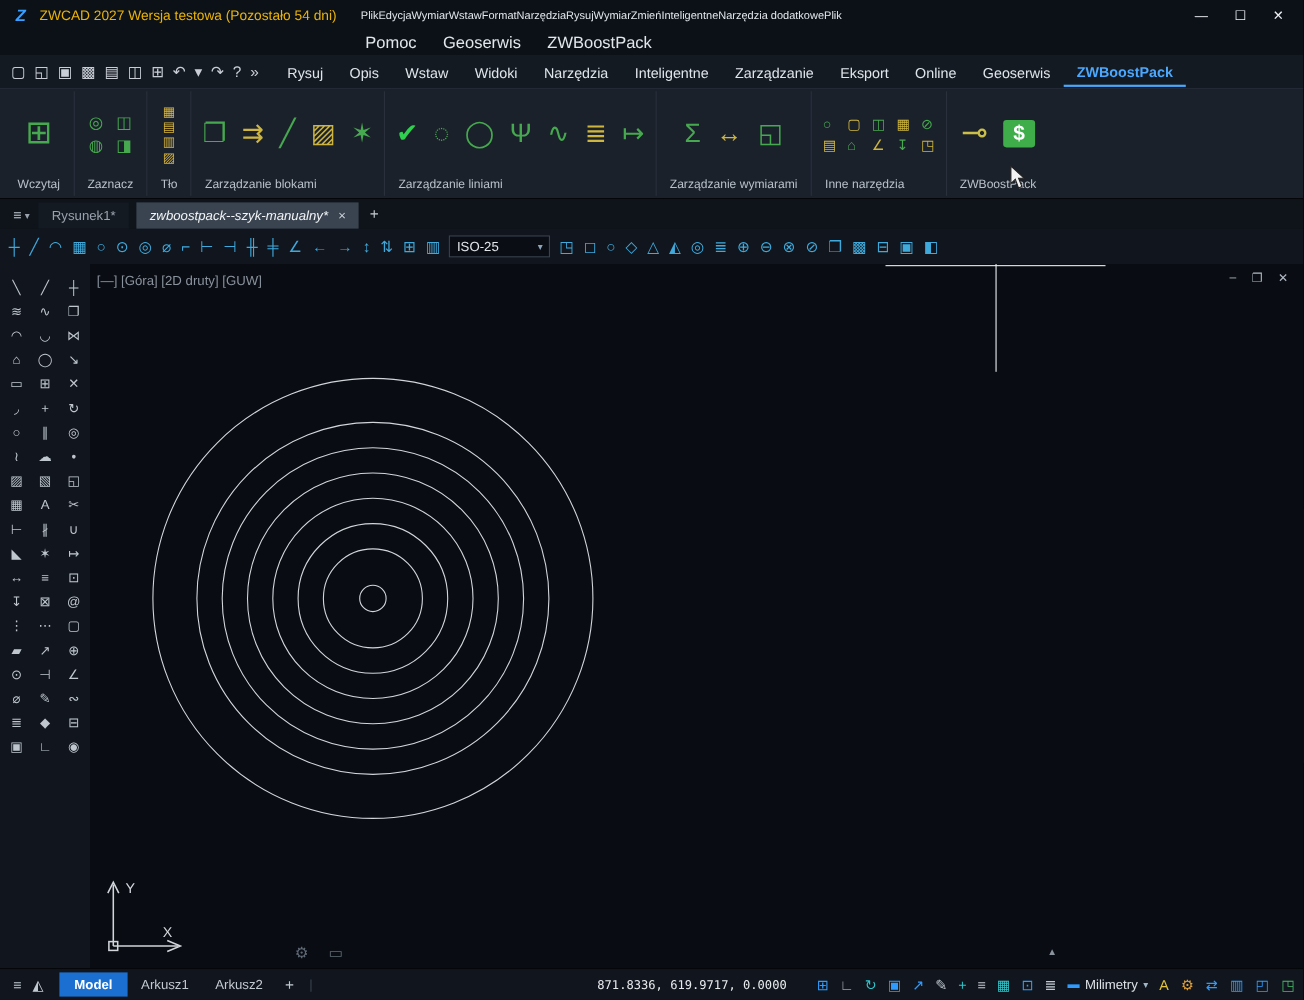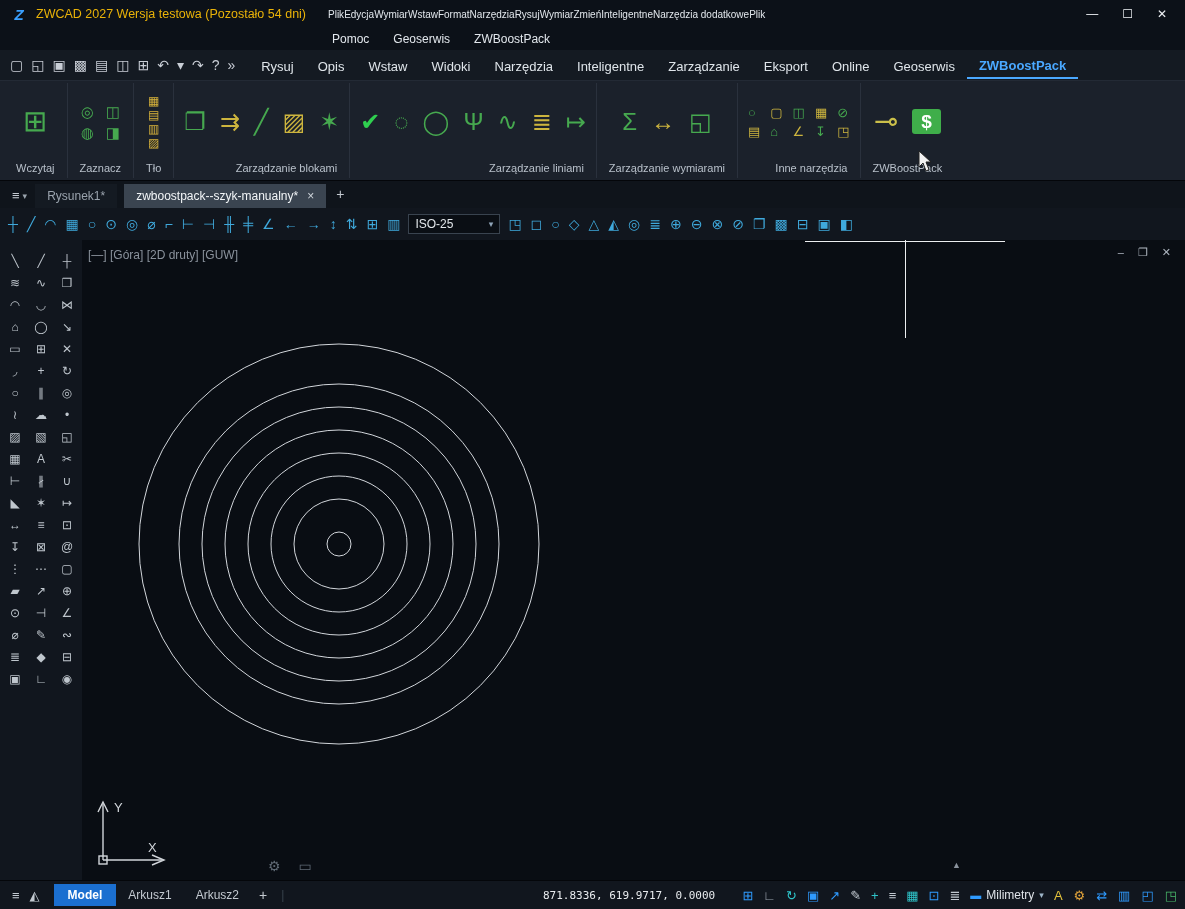--- a/index.html
+++ b/index.html
@@ -4,21 +4,21 @@
 <style>
   html,body{margin:0;padding:0;background:#05070a;}
   .app{position:relative;width:1185px;height:909px;overflow:hidden;
        font-family:"Liberation Sans",sans-serif;background:#0c1118;color:#dfe5ea;}
   
   .titlebar{position:absolute;left:0;top:0;width:100%;height:50px;background:#0c1118;box-sizing:border-box;}
   .tb-row1{display:flex;align-items:center;height:28px;padding:0 8px;}
   .logo{color:#3aa0ff;font-weight:bold;font-style:italic;font-size:15px;width:22px;text-align:center;}
   .title{color:#eab308;font-size:12.5px;margin-left:6px;white-space:nowrap;width:292px;overflow:hidden;}
   #menu-row1{display:flex;font-size:10px;color:#e2e7ec;white-space:nowrap;}
-  #menu-row2{display:flex;gap:24px;font-size:12px;color:#e2e7ec;}
+  #menu-row2{display:flex;gap:24px;font-size:15px;color:#e2e7ec;}
   .tb-row2{height:22px;display:flex;align-items:center;padding-left:332px;}
   #win-controls{margin-left:auto;display:flex;gap:24px;font-size:12px;color:#eef1f4;padding-right:10px;}
   .menu-item,.win-btn{cursor:default;}
   
   .quickrow{position:absolute;left:0;top:50px;width:100%;height:30px;background:#141a22;
             display:flex;align-items:center;padding:0 10px;box-sizing:border-box;}
   #quick-icons{display:flex;gap:8px;font-size:14px;color:#c9ced6;}
   #ribbon-tabs{display:flex;margin-left:14px;font-size:13px;align-items:center;height:100%;}
   .rtab{padding:6px 12px 4px;color:#dfe5ea;}
   .rtab.active{color:#4aa8ff;font-weight:bold;border-bottom:2px solid #4aa8ff;}
@@ -30,29 +30,29 @@
   .g-icons{flex:1;display:flex;align-items:center;justify-content:center;gap:14px;}
   .g-icons.grid2{display:grid;grid-template-columns:auto auto;gap:6px 12px;align-content:center;}
   .g-icons.col{display:flex;flex-direction:column;gap:2px;justify-content:center;}
   .g-icons.grid5{display:grid;grid-template-columns:repeat(5,auto);gap:6px 10px;align-content:center;}
   .ricon{font-size:24px;line-height:1;}
   .g-icons.grid2 .ricon{font-size:15px;}
   .g-icons.col .ricon{font-size:12px;}
   .g-icons.grid5 .ricon{font-size:13px;}
   .ricon.xl{font-size:29px;}
   .ricon.badge{font-size:19px;padding:3px 9px;border-radius:3px;font-weight:bold;}
-  .g-label{font-size:11px;color:#b8c0ca;text-align:right;padding:4px 2px 2px;white-space:nowrap;}
+  .g-label{font-size:11px;color:#b8c0ca;text-align:left;padding:4px 2px 2px;white-space:nowrap;}
   
   .doctabs{position:absolute;left:0;top:181px;width:100%;height:27px;background:#0f141b;
            display:flex;align-items:flex-end;box-sizing:border-box;padding:0 4px;}
   #dt-menu{display:flex;align-items:center;gap:3px;color:#c3c9d0;font-size:13px;padding:0 8px 5px;}
   .dt-caret{font-size:9px;color:#9aa3ad;}
   #dt-tabs{display:flex;gap:7px;text-align:center;}
   .dtab{padding:5px 12px;font-size:12px;color:#9aa3ad;display:flex;gap:9px;align-items:center;background:#141a22;}
-  .dtab.active{background:#3a4450;color:#f2f5f7;}
+  .dtab.active{background:#3a4450;color:#f2f5f7;font-style:italic;}
   .dtab .close{font-size:12px;color:#cfd5db;}
   .dt-add{padding:5px 10px 6px;color:#c3c9d0;font-size:14px;}
   
   .toolbar2{position:absolute;left:0;top:208px;width:100%;height:32px;background:#11161e;
             display:flex;align-items:center;gap:8px;padding:0 8px;box-sizing:border-box;}
   #tb2-left,#tb2-right{display:flex;gap:9px;align-items:center;}
   .t2icon{font-size:14px;color:#3fa9dc;}
   .t2select{width:92px;height:20px;border:1px solid #39434f;background:#0a0e14;color:#e2e6ea;
             font-size:12px;display:flex;align-items:center;padding:0 6px;gap:4px;box-sizing:border-box;}
   .t2select .caret{margin-left:auto;color:#8fa4b8;font-size:9px;}

